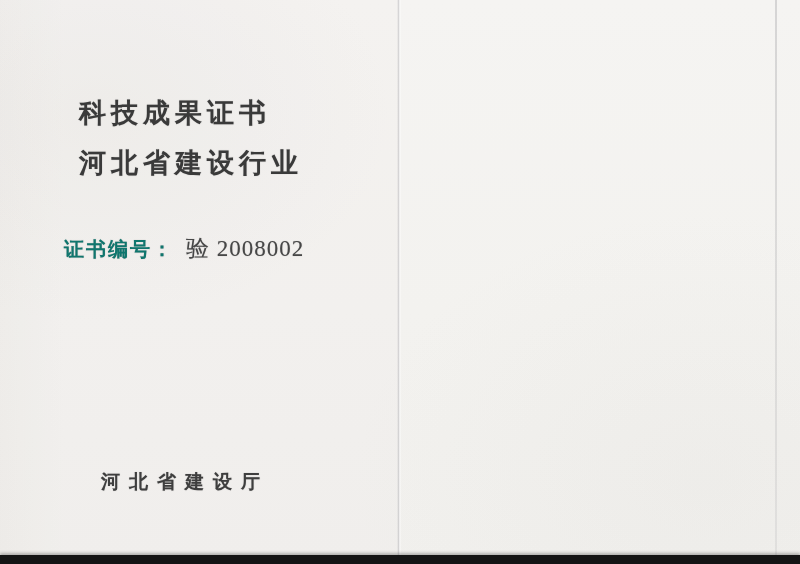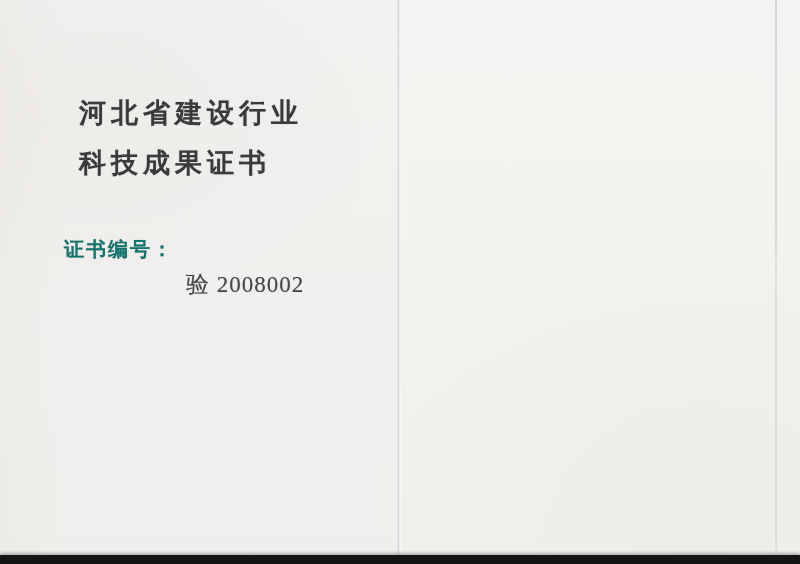--- a/index.html
+++ b/index.html
@@ -35,35 +35,36 @@
   }
 
   .soft{text-shadow:0 0 1px rgba(90,90,90,0.45);}
 
   
   .title-block{position:absolute;left:79px;top:88px;color:#3a3a3a;}
   .title-block div{
     font-size:27px;font-weight:bold;letter-spacing:5px;line-height:50px;white-space:nowrap;
   }
   .certno-label{position:absolute;left:64px;top:236px;font-size:20px;letter-spacing:2px;color:#0f766e;font-weight:bold;}
-  .certno-value{position:absolute;left:186px;top:233px;font-size:23px;letter-spacing:1px;color:#474747;margin-top:36px;}
+  .certno-value{position:absolute;left:186px;top:233px;font-size:23px;letter-spacing:1px;color:#474747;}
   .left-footer{position:absolute;left:101px;top:469px;font-size:19px;letter-spacing:9px;color:#3e3e3e;font-weight:bold;white-space:nowrap;}
 </style>
 </head>
 <body>
 
 <div class="scan">
 
   <div class="page-left">
     <div class="title-block soft">
+      <div>科技成果证书</div>
       <div>河北省建设行业</div>
-      <div>科技成果证书</div>
     </div>
     <span class="certno-label soft">证书编号：</span>
     <span class="certno-value soft">验 2008002</span>
+    <div class="left-footer soft">河北省建设厅</div>
   </div>
 
   <div class="page-right">
     
     
     
 
     
     
 

